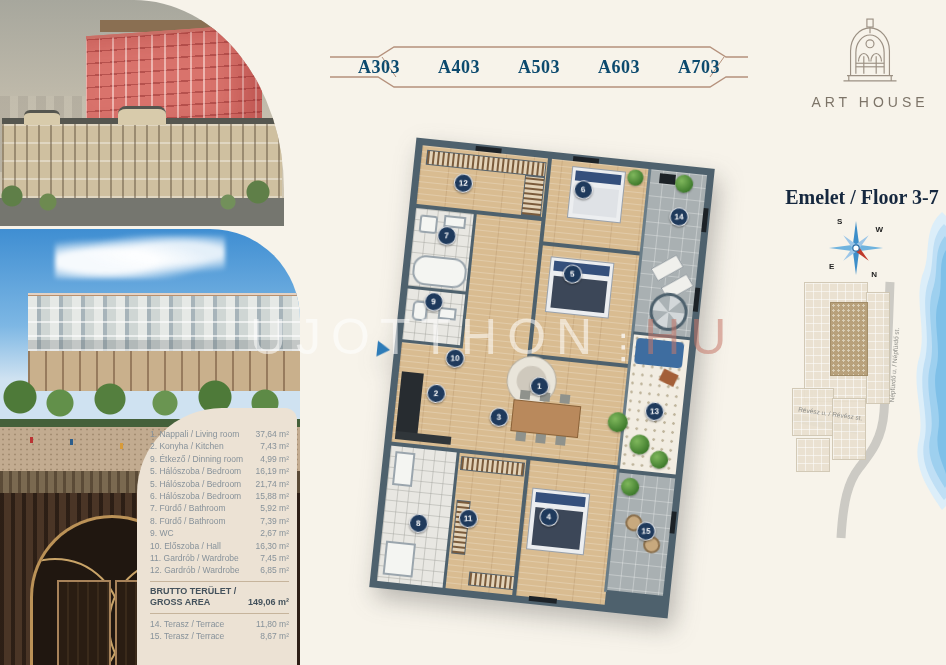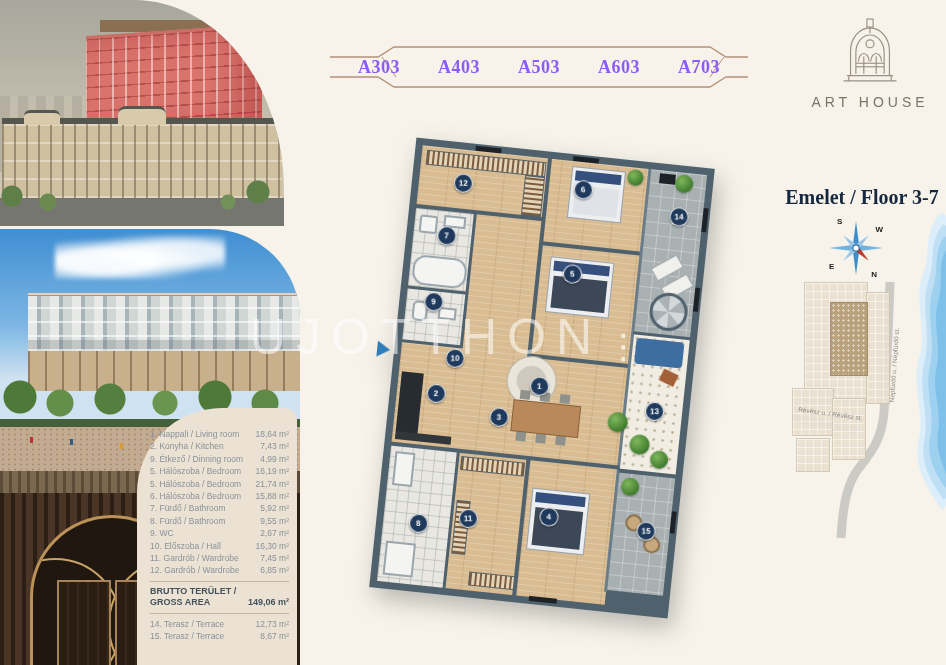--- a/index.html
+++ b/index.html
@@ -78,21 +78,21 @@
   .arow.wrap .lbl{white-space:normal;max-width:94px;}
   .arow .val{white-space:nowrap;}
   .arow.bold{font-weight:bold;color:#44525c;font-size:9px;line-height:11.5px;}
   .asep{border-top:1px solid #c6b49c;margin:4px 0;}
 
   
   .tabs-wrap{left:330px;top:42px;width:418px;height:50px;}
   .tabs-frame{left:0;top:0;width:418px;height:50px;}
   .tabs{left:0;top:0;width:418px;height:50px;display:flex;justify-content:space-between;
     align-items:center;padding:0 28px;box-sizing:border-box;}
-  .tab{font-family:"Liberation Serif",serif;font-size:18px;font-weight:600;color:#8b5cf6;
+  .tab{font-family:"Liberation Serif",serif;font-size:18px;font-weight:600;color:#0c4a6e;
     letter-spacing:.5px;cursor:pointer;}
 
   
   .logo{left:798px;top:12px;width:144px;text-align:center;}
   .logo-text{margin-top:2px;font-size:14px;letter-spacing:4px;color:#7d7468;}
 
   
   .floor-title{left:782px;top:186px;width:160px;text-align:center;
     font-family:"Liberation Serif",serif;font-weight:700;font-size:20px;color:#16283f;}
   .compass{left:826px;top:218px;width:60px;height:60px;}
@@ -393,28 +393,29 @@
         <span>14</span>
       </div>
       <div class="marker" style="left: 260px; top: 358px;">
         <span>15</span>
       </div>
     </div>
 
   <div class="abs watermark">
     <span class="wm-main">UJOTTHON</span>
     <span class="wm-dots">⋮</span>
+    <span class="wm-suffix">HU</span>
   </div>
 
   <div class="abs area-panel">
     <div>
       <div>
           <div class="arow">
             <span class="lbl">1. Nappali / Living room</span>
-            <span class="val">18,64 m²</span>
+            <span class="val">37,64 m²</span>
           </div>
           <div class="arow">
             <span class="lbl">2. Konyha / Kitchen</span>
             <span class="val">7,43 m²</span>
           </div>
           <div class="arow">
             <span class="lbl">9. Étkező / Dinning room</span>
             <span class="val">4,99 m²</span>
           </div>
           <div class="arow">
@@ -428,21 +429,21 @@
           <div class="arow">
             <span class="lbl">6. Hálószoba / Bedroom</span>
             <span class="val">15,88 m²</span>
           </div>
           <div class="arow">
             <span class="lbl">7. Fürdő / Bathroom</span>
             <span class="val">5,92 m²</span>
           </div>
           <div class="arow">
             <span class="lbl">8. Fürdő / Bathroom</span>
-            <span class="val">9,55 m²</span>
+            <span class="val">7,39 m²</span>
           </div>
           <div class="arow">
             <span class="lbl">9. WC</span>
             <span class="val">2,67 m²</span>
           </div>
           <div class="arow">
             <span class="lbl">10. Előszoba / Hall</span>
             <span class="val">16,30 m²</span>
           </div>
           <div class="arow">
@@ -458,21 +459,21 @@
       <div>
           <div class="arow bold wrap">
             <span class="lbl">BRUTTO TERÜLET / GROSS AREA</span>
             <span class="val">149,06 m²</span>
           </div>
         </div>
       <div class="asep"></div>
       <div>
           <div class="arow">
             <span class="lbl">14. Terasz / Terrace</span>
-            <span class="val">12,73 m²</span>
+            <span class="val">11,80 m²</span>
           </div>
           <div class="arow">
             <span class="lbl">15. Terasz / Terrace</span>
             <span class="val">8,67 m²</span>
           </div>
         </div>
 
     </div>
   </div>
 

